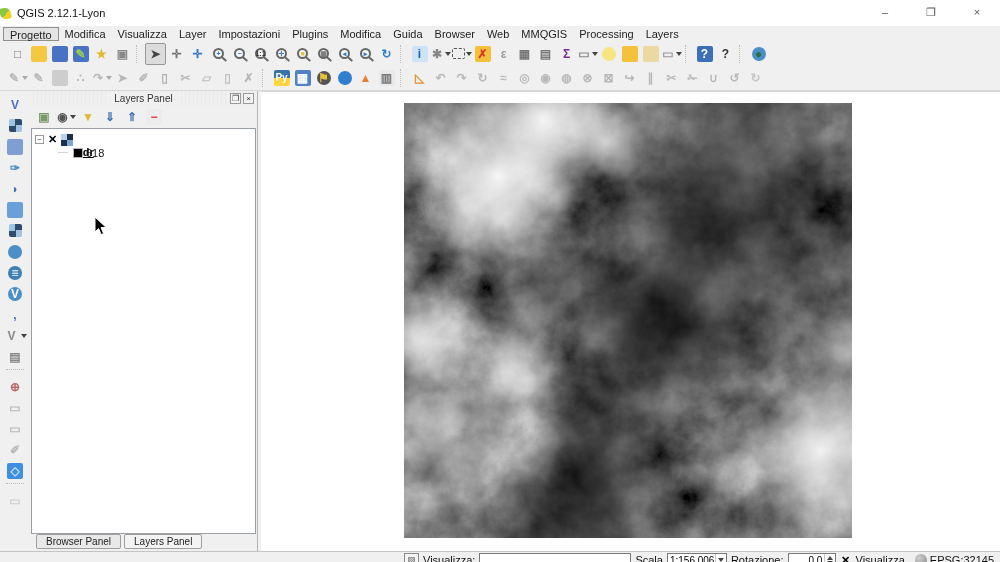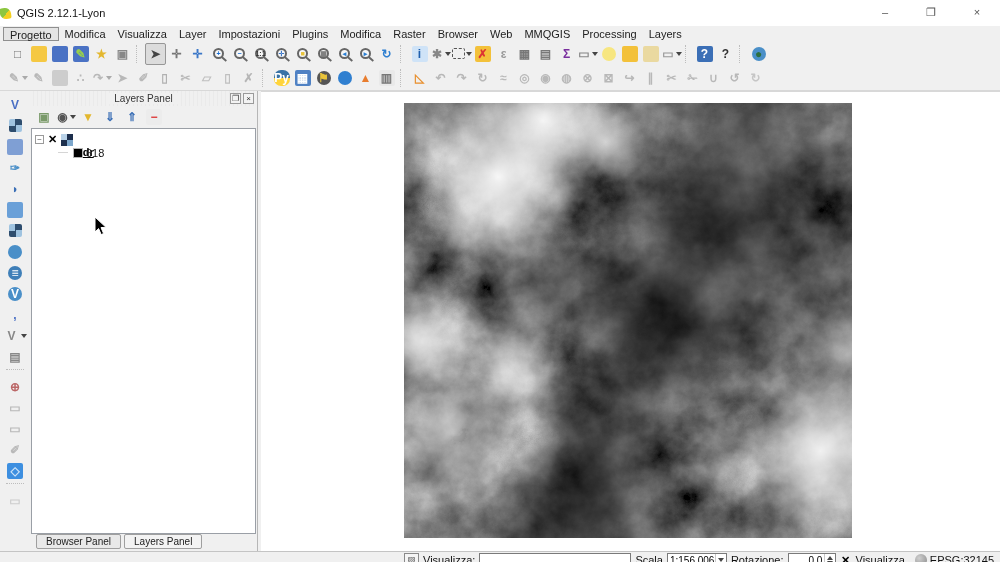--- a/index.html
+++ b/index.html
@@ -26,21 +26,21 @@
   .tb-btn.selected { border:1px solid #979797; background:#dcdcdc; border-radius:2px; }
   .tb-btn.disabled { opacity:.4; filter:grayscale(1); }
   .glyph { display:flex; align-items:center; justify-content:center; font-size:12px; font-weight:bold;
            width:16px; height:16px; border-radius:2px; line-height:1; }
   .glyph.round { border-radius:50%; width:14px; height:14px; }
   .glyph.mag { width:11px; height:11px; border:2px solid #666; border-radius:50%; font-size:7px; position:relative; background:#f7f7f7; }
   .glyph.mag::after { content:""; position:absolute; width:6px; height:2px; background:#666; right:-5px; bottom:-3px; transform:rotate(40deg); }
   .glyph.dash { width:13px; height:11px; border:1px dashed #555; background:none; }
   .glyph.checker { width:13px; height:13px;
       background:conic-gradient(#2e4d6e 25%, #9fc3e0 0 50%, #2e4d6e 0 75%, #9fc3e0 0); }
-  .glyph.pyico { background:linear-gradient(180deg,#3873a6 50%,#ffd43b 50%); color:#fff; font-size:12px;border-radius:7px; }
+  .glyph.pyico { background:linear-gradient(180deg,#3873a6 50%,#ffd43b 50%); color:#fff; font-size:10px; }
   .dd { width:0; height:0; border-left:3px solid transparent; border-right:3px solid transparent;
         border-top:4px solid #444; margin-left:1px; }
   .tb-sep { width:6px; height:18px; border-left:1px dotted #bdbdbd; margin:0 3px; flex:none; }
 
   
   .main { display:flex; height:460px; }
   .left-toolbar { width:30px; flex:none; display:flex; flex-direction:column; align-items:center; padding-top:3px; background:#f0f0f0; }
   .left-toolbar .tb-btn { height:21px; width:24px; }
   .left-toolbar .tb-sep { width:18px; height:5px; border-left:none; border-top:1px dotted #bdbdbd; margin:2px 0; }
 
@@ -126,21 +126,21 @@
 </div>
 
 <div class="menubar">
     <span class="menu-item active">Progetto</span>
     <span class="menu-item">Modifica</span>
     <span class="menu-item">Visualizza</span>
     <span class="menu-item">Layer</span>
     <span class="menu-item">Impostazioni</span>
     <span class="menu-item">Plugins</span>
     <span class="menu-item">Modifica</span>
-    <span class="menu-item">Raster</span>
+    <span class="menu-item">Guida</span>
     <span class="menu-item">Browser</span>
     <span class="menu-item">Web</span>
     <span class="menu-item">MMQGIS</span>
     <span class="menu-item">Processing</span>
     <span class="menu-item">Layers</span>
   </div>
 
 <div class="toolbar">
     <span class="tb-btn">
       <span class="glyph" style="color: rgb(119, 119, 119);">□</span>

